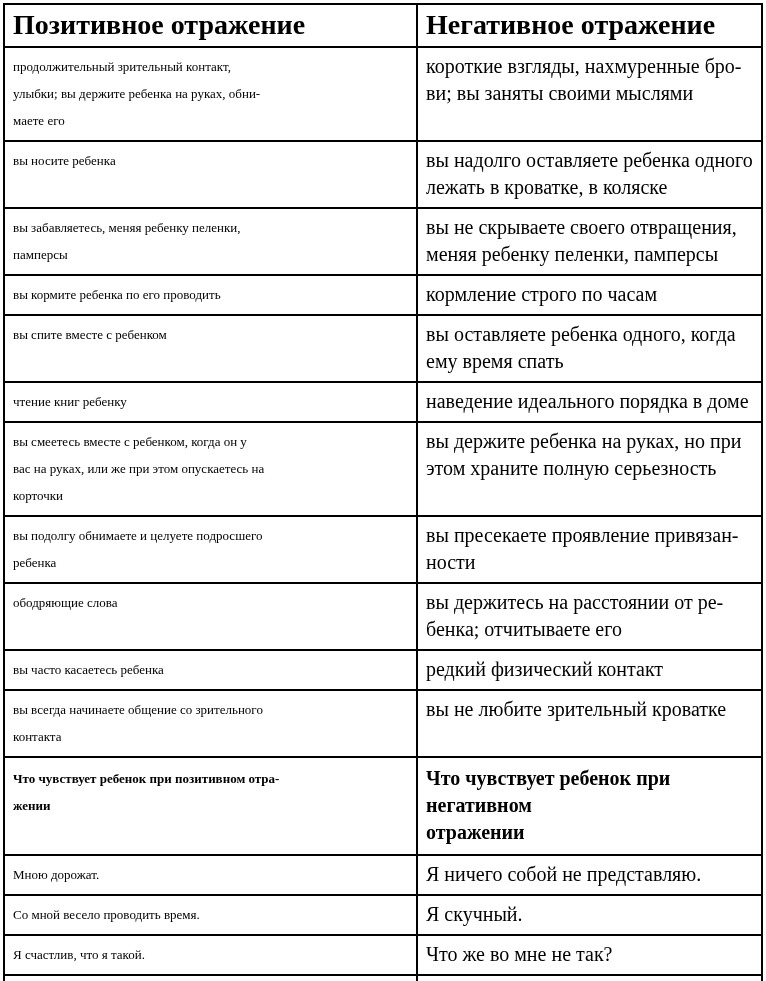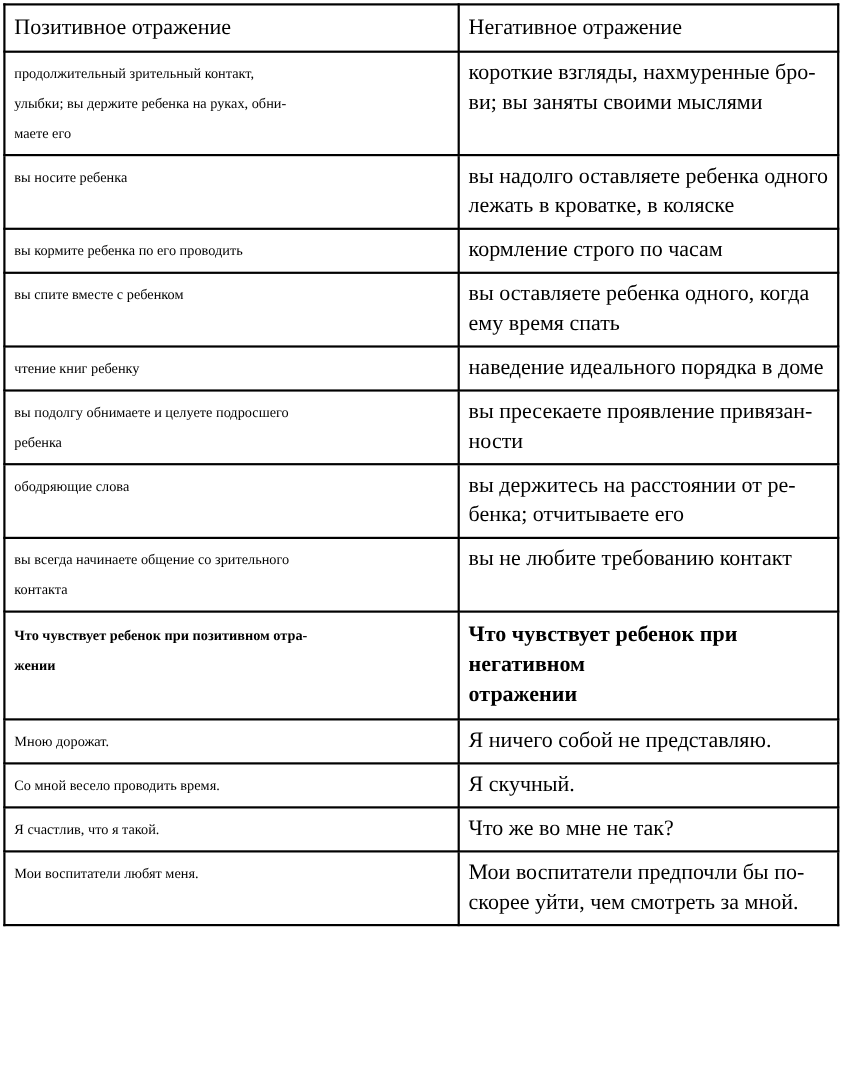--- a/index.html
+++ b/index.html
@@ -22,23 +22,23 @@
   }
   .refl-table th,
   .refl-table td {
     border: 2px solid #000000;
     vertical-align: top;
     text-align: left;
     white-space: pre-line;
     padding: 5px 8px 6px 8px;
   }
   .refl-table th {
-    font-size: 20px;
+    font-size: 28px;
     line-height: 26px;
-    font-weight: normal;
+    font-weight: bold;
     padding-top: 7px;
     padding-bottom: 8px;
   }
   .refl-table td.col-left {
     font-size: 13px;
     line-height: 27px;
   }
   .refl-table td.col-right {
     font-size: 20px;
     line-height: 27px;
@@ -72,56 +72,73 @@
     <td class="col-right">короткие взгляды, нахмуренные бро-
 ви; вы заняты своими мыслями</td>
   </tr>
 
   <tr>
     <td class="col-left">вы носите ребенка</td>
     <td class="col-right">вы надолго оставляете ребенка одного
 лежать в кроватке, в коляске</td>
   </tr>
 
+  <tr>
+    <td class="col-left">вы забавляетесь, меняя ребенку пеленки,
+памперсы</td>
+    <td class="col-right">вы не скрываете своего отвращения,
+меняя ребенку пеленки, памперсы</td>
+  </tr>
 
   <tr>
     <td class="col-left">вы кормите ребенка по его проводить</td>
     <td class="col-right">кормление строго по часам</td>
   </tr>
 
   <tr>
     <td class="col-left">вы спите вместе с ребенком</td>
     <td class="col-right">вы оставляете ребенка одного, когда
 ему время спать</td>
   </tr>
 
   <tr>
     <td class="col-left">чтение книг ребенку</td>
     <td class="col-right">наведение идеального порядка в доме</td>
   </tr>
 
+  <tr>
+    <td class="col-left">вы смеетесь вместе с ребенком, когда он у
+вас на руках, или же при этом опускаетесь на
+корточки</td>
+    <td class="col-right">вы держите ребенка на руках, но при
+этом храните полную серьезность</td>
+  </tr>
 
   <tr>
     <td class="col-left">вы подолгу обнимаете и целуете подросшего
 ребенка</td>
     <td class="col-right">вы пресекаете проявление привязан-
 ности</td>
   </tr>
 
   <tr>
     <td class="col-left">ободряющие слова</td>
     <td class="col-right">вы держитесь на расстоянии от ре-
 бенка; отчитываете его</td>
   </tr>
 
+  <tr>
+    <td class="col-left">вы часто касаетесь ребенка</td>
+    <td class="col-right">редкий физический контакт</td>
+  </tr>
 
   <tr>
     <td class="col-left">вы всегда начинаете общение со зрительного
 контакта</td>
-    <td class="col-right">вы не любите требованию контакт</td>
+    <td class="col-right">вы не любите зрительный кроватке</td>
   </tr>
 
   <tr class="bold-row">
     <td class="col-left">Что чувствует ребенок при позитивном отра-
 жении</td>
     <td class="col-right">Что чувствует ребенок при негативном
 отражении</td>
   </tr>
 
   <tr>

